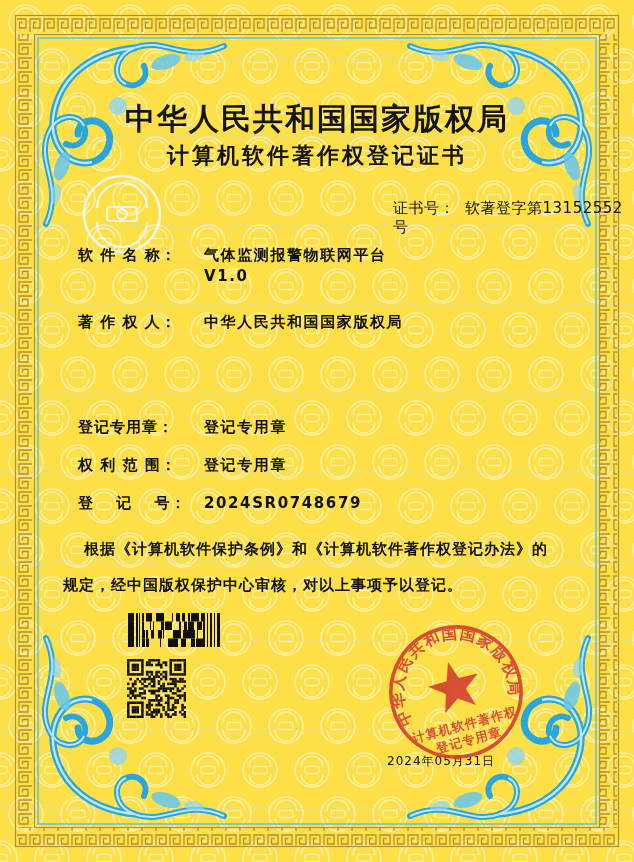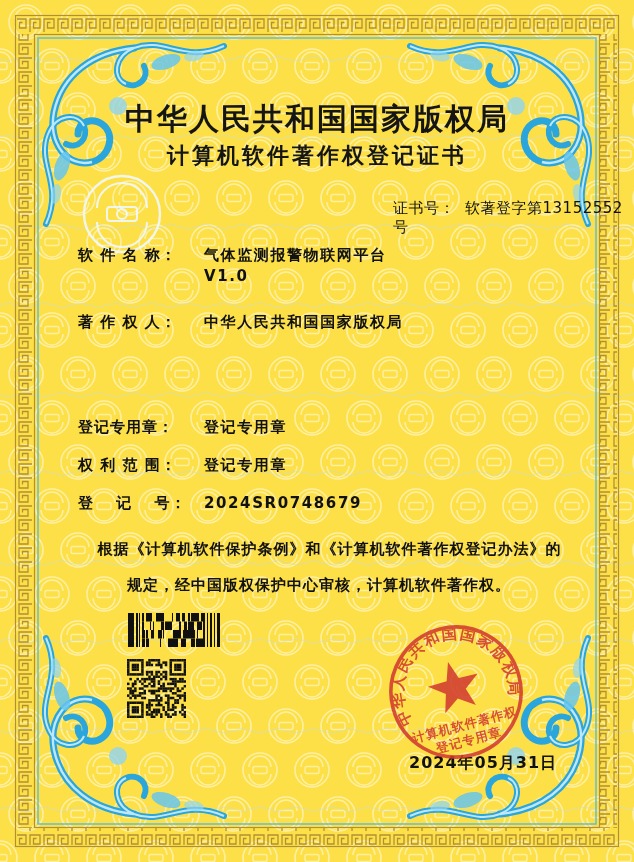--- a/index.html
+++ b/index.html
@@ -14,24 +14,24 @@
   .title{left:0;right:0;text-align:center;font-family:"DejaVu Serif","Liberation Serif",serif;
          font-weight:700;color:#151515;}
   .title1{top:99px;font-size:30px;letter-spacing:2px;}
   .title2{top:141px;font-size:22px;letter-spacing:3px;}
   .certno{left:393px;top:199px;font-size:15px;font-weight:400;letter-spacing:.5px;}
   .certno .sp{display:inline-block;width:10px;}
   .frow{font-size:15px;font-weight:700;letter-spacing:1px;white-space:nowrap;}
   .frow .lbl{position:absolute;left:78px;top:0;}
   .frow .val{position:absolute;left:204px;top:0;letter-spacing:1.6px;}
   .para{left:63px;top:531px;width:512px;font-size:15px;font-weight:700;
-        letter-spacing:1px;line-height:36px;text-align:center;}
+        letter-spacing:1px;line-height:36px;}
   .para .p1{display:block;padding-left:21px;}
   .para .p2{display:block;}
-  .date{left:409px;top:753px;font-size:16px;font-weight:700;letter-spacing:1px;z-index:6;}
+  .date{left:387px;top:753px;font-size:12px;font-weight:400;letter-spacing:1px;z-index:6;}
   .sealwrap{left:366px;top:602px;z-index:7;pointer-events:none;}
   .codes{z-index:5;}
 </style>
 </head>
 <body>
 
 <div class="cert">
 
   <svg class="bgdeco" width="634" height="862" viewBox="0 0 634 862">
     <defs>
@@ -134,21 +134,21 @@
     <span class="lbl">权 利 范 围：</span>
     <span class="val">登记专用章</span>
   </div>
   <div class="abs frow" style="top:494px;">
     <span class="lbl">登　 记　 号：</span>
     <span class="val">2024SR0748679</span>
   </div>
 
   <div class="abs para">
     <span class="p1">根据《计算机软件保护条例》和《计算机软件著作权登记办法》的</span>
-    <span class="p2">规定，经中国版权保护中心审核，计算机软件著作权。</span>
+    <span class="p2">规定，经中国版权保护中心审核，对以上事项予以登记。</span>
   </div>
 
   <svg class="abs codes" style="left:128px;top:613px;" width="92" height="34" viewBox="0 0 92 34">
       <g id="bcg">
         <rect x="0" y="0" width="6" height="34" fill="#101010"></rect>
         <rect x="8" y="0" width="2" height="34" fill="#101010"></rect>
         <rect x="11" y="0" width="1" height="34" fill="#101010"></rect>
         <rect x="14" y="0" width="2" height="8.5" fill="#101010"></rect>
         <rect x="18" y="0" width="3" height="8.5" fill="#101010"></rect>
         <rect x="21" y="0" width="1" height="8.5" fill="#101010"></rect>

